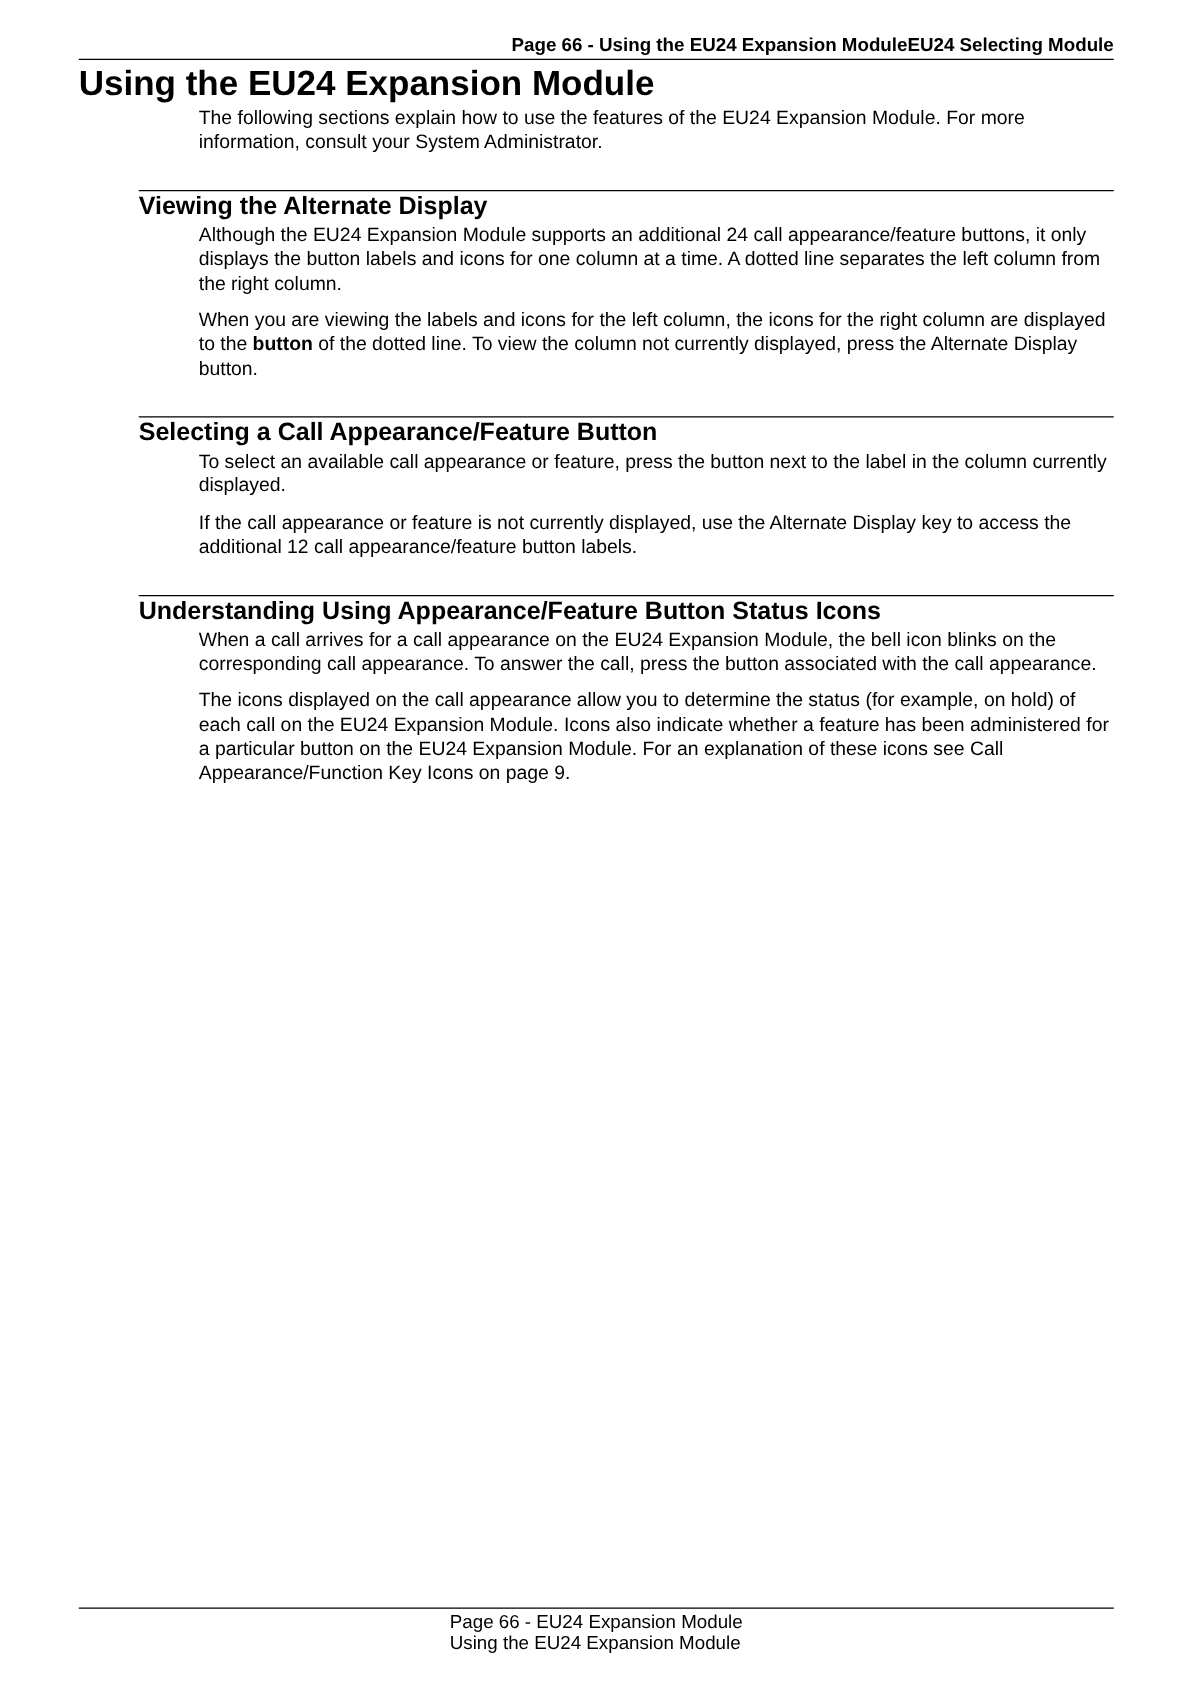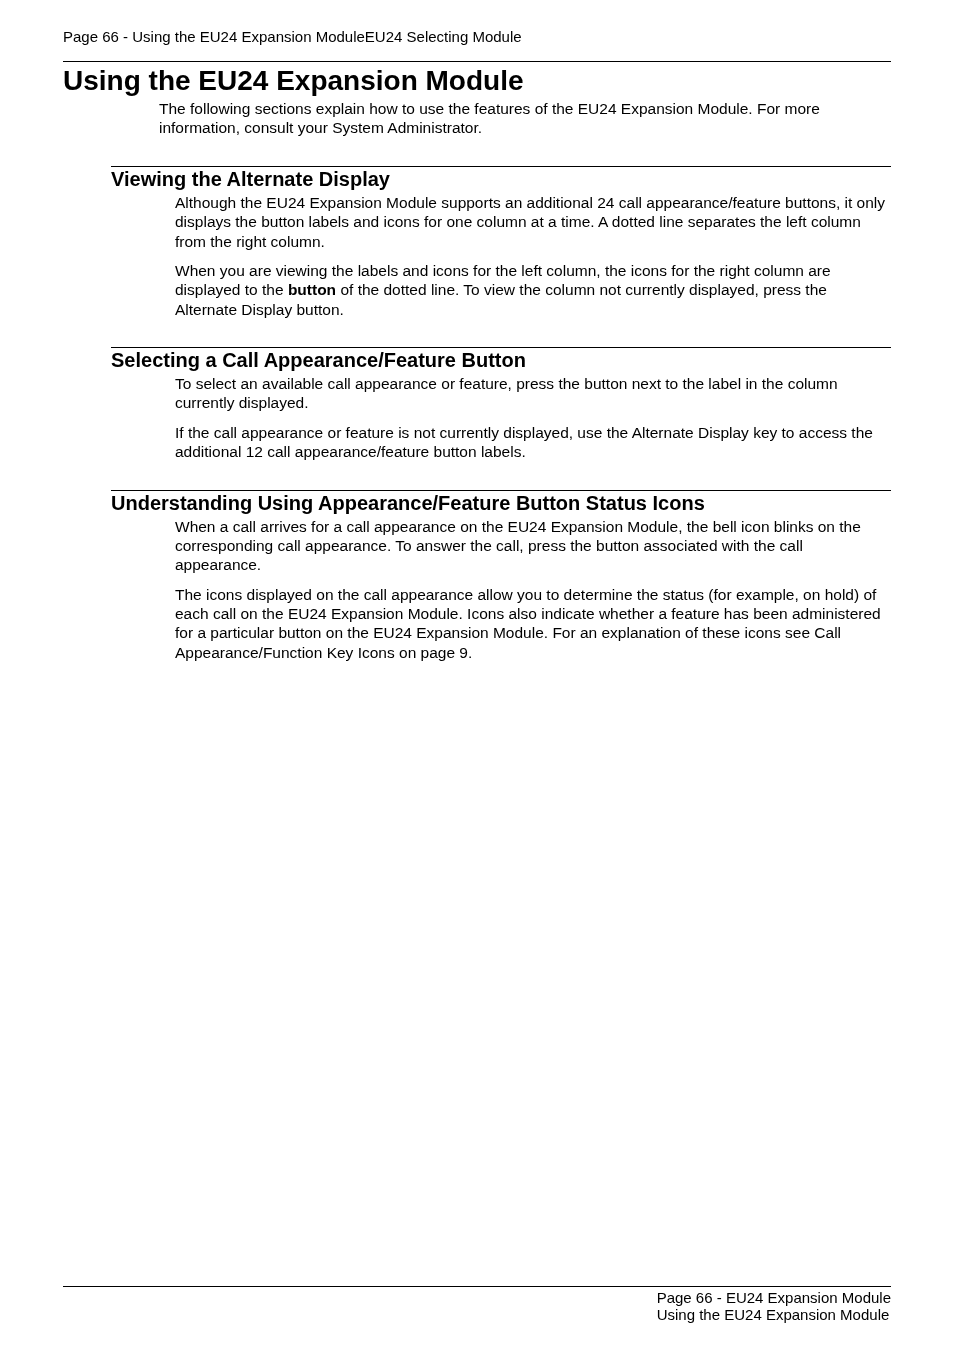--- a/index.html
+++ b/index.html
@@ -16,24 +16,25 @@
     color: #000;
   }
   .page {
     padding: 28px 63px 28px 63px;
     height: 100%;
     display: flex;
     flex-direction: column;
   }
   .header-line {
     display: flex;
-    justify-content: flex-start;
+    justify-content: flex-end;
     font-size: 15px;
     border-bottom: 1.5px solid #000;
-    padding-bottom: 16px;
+    padding-bottom: 2px;
+    font-weight: bold;
   }
   .main-title {
     font-size: 28px;
     font-weight: bold;
     margin-top: 3px;
     margin-bottom: 2px;
   }
   .intro-block {
     margin-left: 96px;
     margin-right: 0px;
@@ -54,34 +55,33 @@
     margin-bottom: 2px;
   }
   .section-body {
     margin-left: 96px;
     margin-right: 0px;
     font-size: 15.5px;
     line-height: 1.25;
   }
   .section-body p {
     margin-bottom: 10px;
-    margin-left: 16px;
   }
   .section-body p:last-child {
     margin-bottom: 0;
   }
   .bold {
     font-weight: bold;
   }
   .footer {
     margin-top: auto;
     border-top: 1.5px solid #000;
     padding-top: 2px;
     display: flex;
-    justify-content: flex-end;
+    justify-content: center;
     font-size: 15px;
   }
   .footer-left {
     text-align: left;
   }
   .footer-right {
     text-align: right;
   }
 </style>
 </head>

